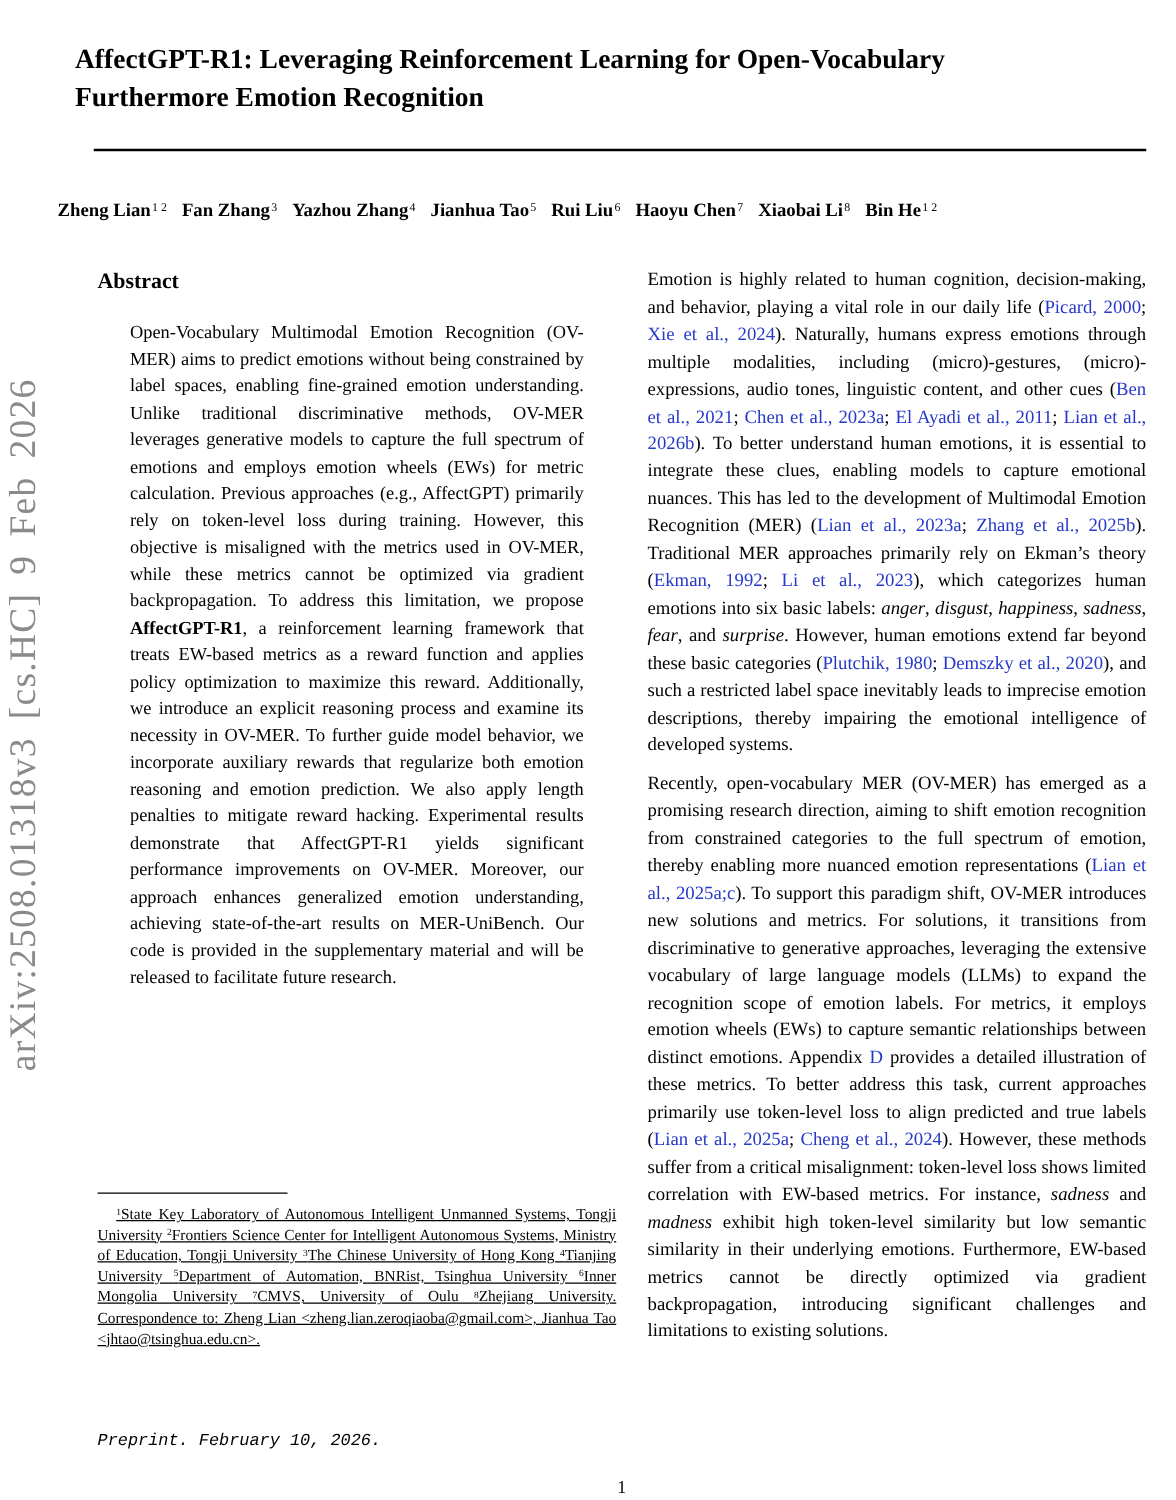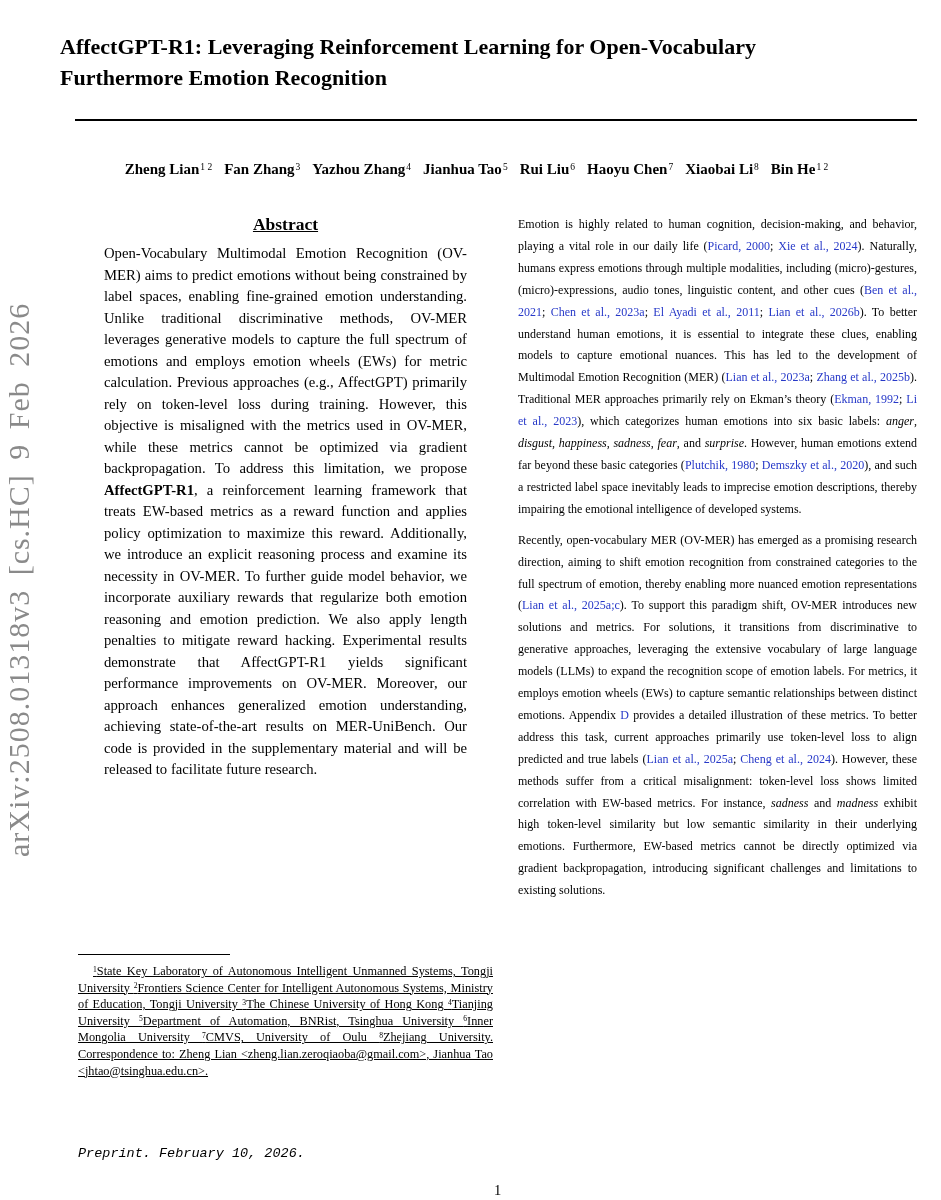--- a/index.html
+++ b/index.html
@@ -47,23 +47,22 @@
     left: 75px;
     width: 842px;
     height: 2px;
     background: #000;
   }
 
   
   .authors {
     position: absolute;
     top: 161px;
-    left: 52px;
+    left: 40px;
     right: 40px;
-    text-align: center;
     font-weight: bold;
     font-size: 15px;
   }
   .author { margin: 0 6px; white-space: nowrap; }
   .author sup {
     font-weight: normal;
     font-size: 9.5px;
     margin-left: 1px;
   }
 
@@ -77,42 +76,41 @@
     width: 415px;
   }
   .col-right {
     position: absolute;
     left: 518px;
     top: 214px;
     width: 399px;
   }
 
   .abstract-heading {
-    text-align: center;
+    text-align: left;
     font-weight: bold;
     font-size: 17.5px;
-    margin-bottom: 8px;
-    text-decoration: underline;
+    margin-bottom: 21px;
   }
   .abstract-body {
     margin: 0 26px;
     text-align: justify;
     font-size: 14.7px;
     line-height: 21.5px;
     hyphens: auto;
   }
 
   .section-heading {
     font-weight: bold;
     font-size: 17.5px;
     margin-bottom: 13px;
   }
   .body-par {
     text-align: justify;
-    font-size: 12px;
+    font-size: 15px;
     line-height: 21.9px;
     margin-bottom: 9px;
     hyphens: auto;
   }
 
   
   .footnote-rule {
     position: absolute;
     left: 78px;
     top: 954px;

